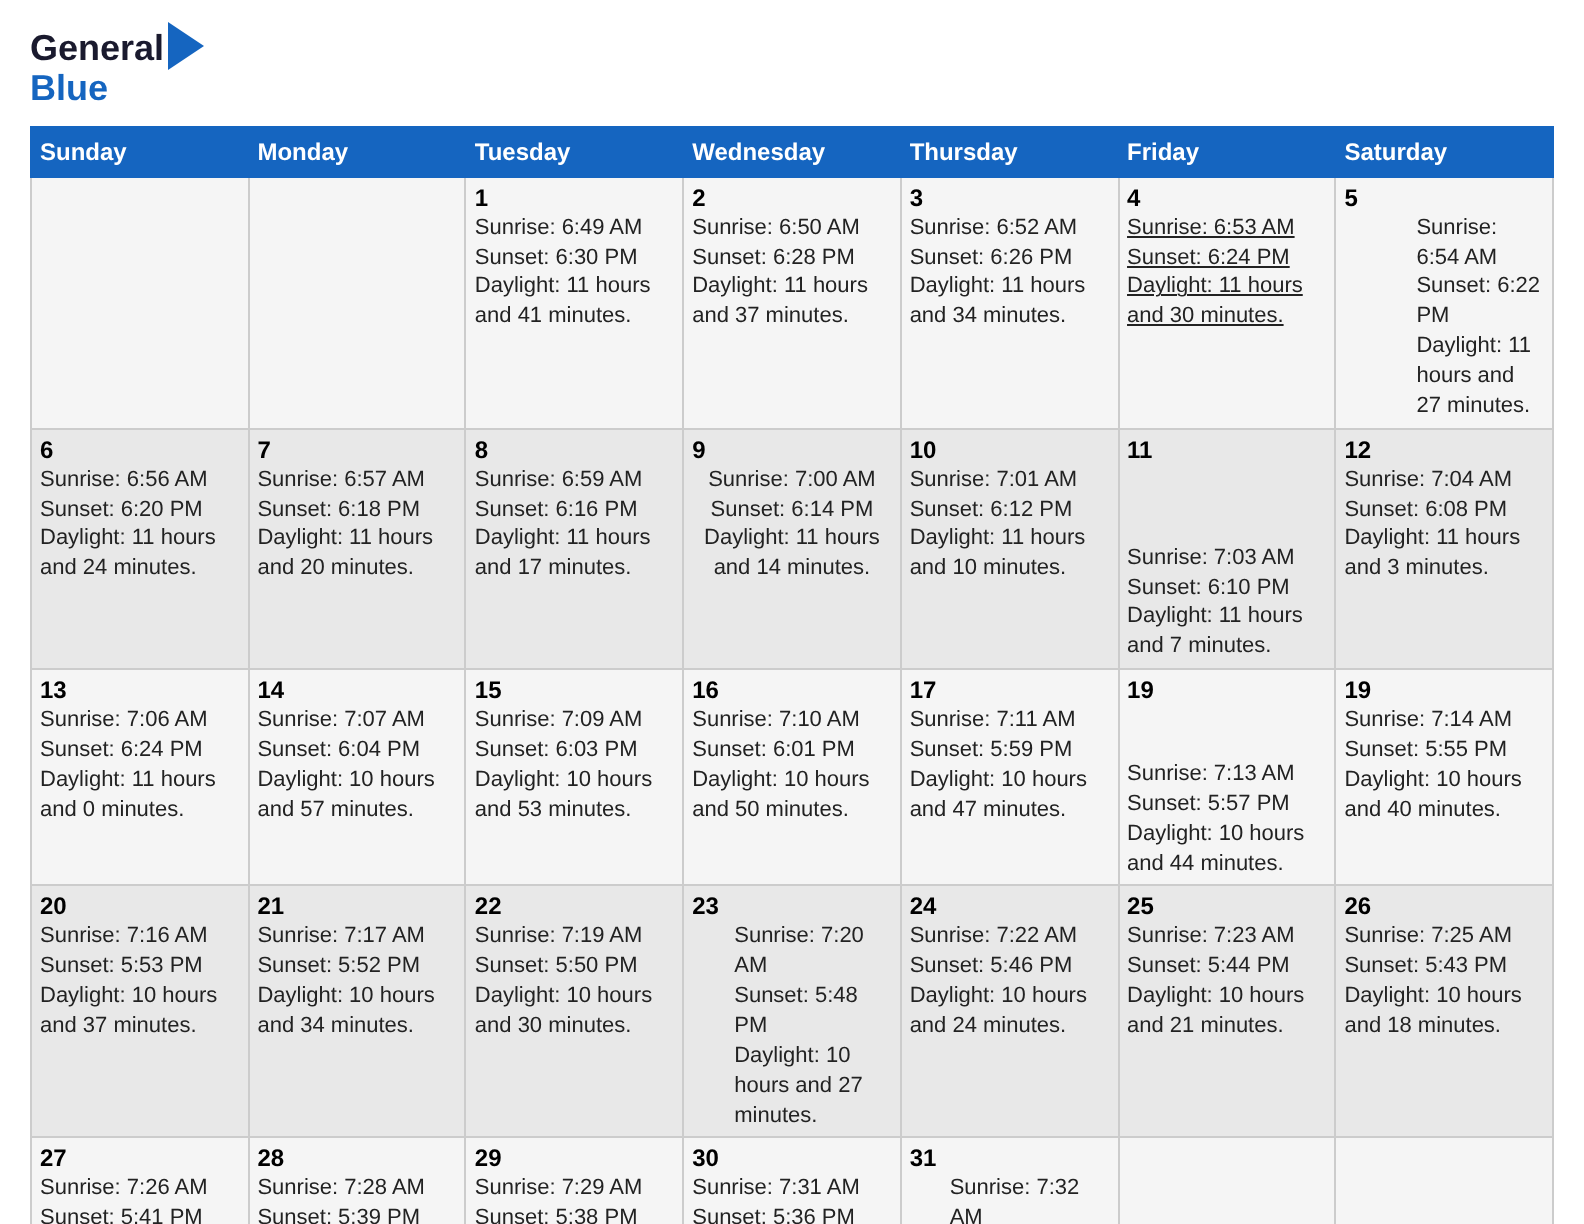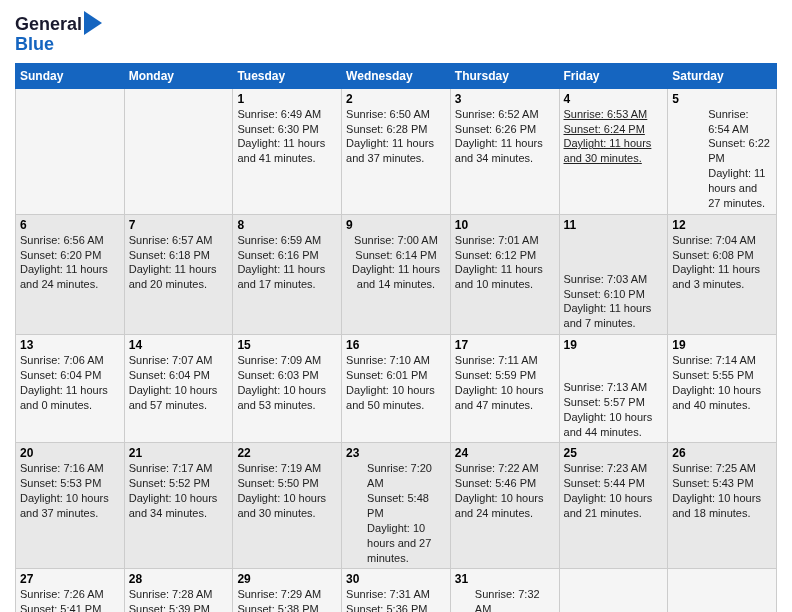--- a/index.html
+++ b/index.html
@@ -197,21 +197,21 @@
           <span class="day-num">12</span>
           <div class="day-info" style="white-space: pre-line;">Sunrise: 7:04 AM
 Sunset: 6:08 PM
 Daylight: 11 hours and 3 minutes.</div>
         </td>
       </tr>
       <tr>
         <td>
           <span class="day-num">13</span>
           <div class="day-info" style="white-space: pre-line;">Sunrise: 7:06 AM
-Sunset: 6:04 PM
+Sunset: 6:24 PM
 Daylight: 11 hours and 0 minutes.</div>
         </td>
         <td>
           <span class="day-num">14</span>
           <div class="day-info" style="white-space: pre-line;">Sunrise: 7:07 AM
 Sunset: 6:04 PM
 Daylight: 10 hours and 57 minutes.</div>
         </td>
         <td>
           <span class="day-num">15</span>

